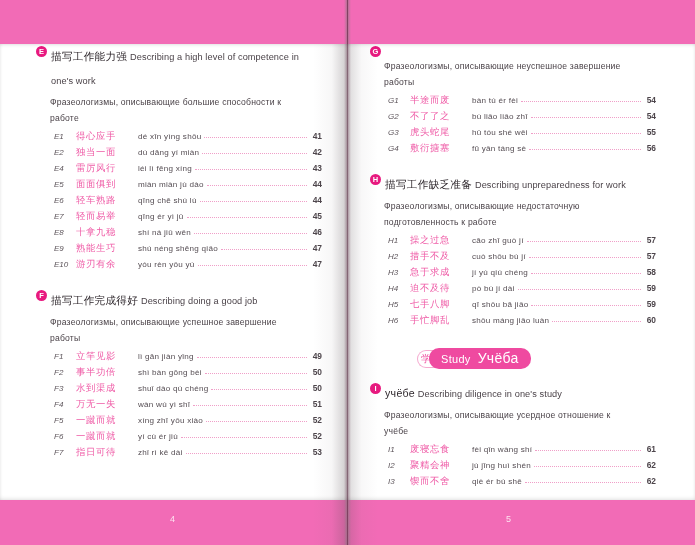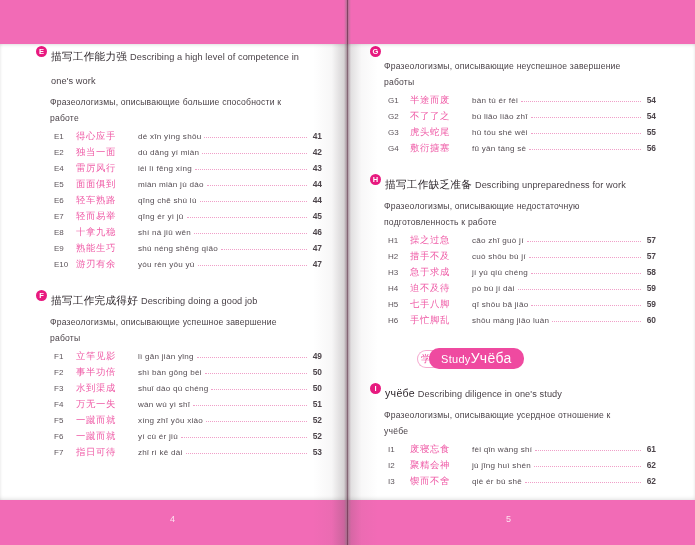--- a/index.html
+++ b/index.html
@@ -151,20 +151,21 @@
   .entry {
     display: flex;
     align-items: baseline;
     height: 16px;
     font-size: 8.4px;
   }
   .e-id {
     flex: 0 0 22px;
     color: #5d555b;
     font-size: 8px;
+    font-style: italic;
   }
   .e-cn {
     flex: 0 0 62px;
     color: #ef5aa6;
     font-size: 9.4px;
     letter-spacing: 0.6px;
   }
   .e-py {
     flex: 0 0 auto;
     color: #554d53;
@@ -207,20 +208,21 @@
     border-radius: 9px 0 0 9px;
     position: relative;
     left: 21px;
   }
   .study-pill {
     background: #ef4aa0;
     border-radius: 10px;
     padding: 2px 12px 3px 12px;
     display: flex;
     align-items: baseline;
+    gap: 7px;
     position: relative;
     z-index: 2;
   }
   .study-en {
     color: #ffffff;
     font-size: 11px;
     letter-spacing: 0.3px;
   }
   .study-ru {
     color: #ffffff;

